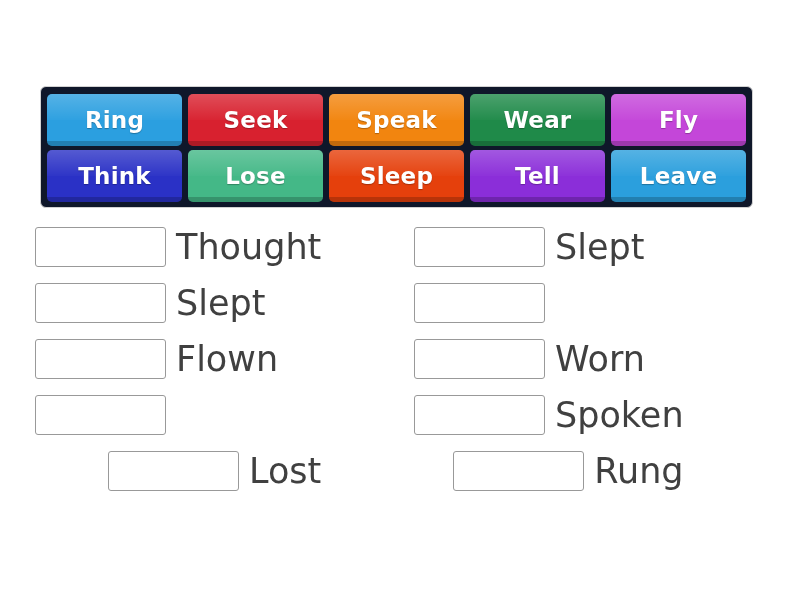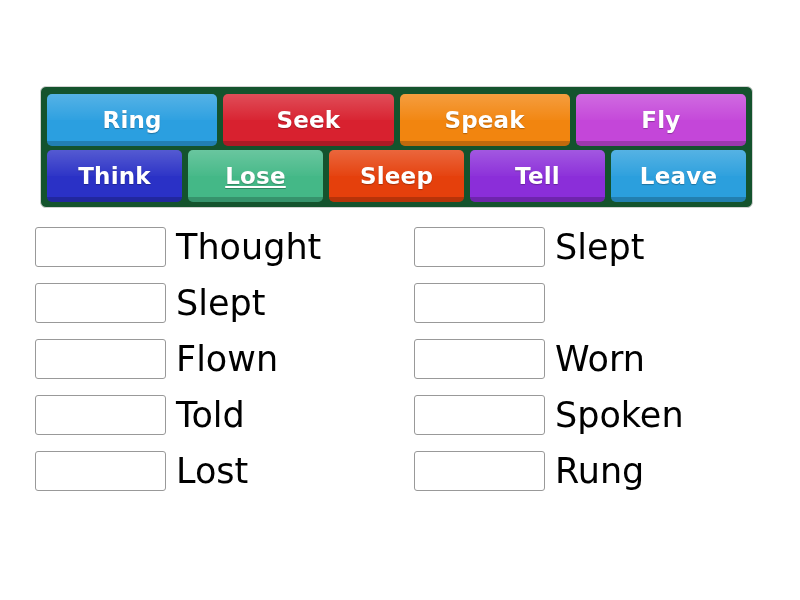--- a/index.html
+++ b/index.html
@@ -16,21 +16,21 @@
     position: relative;
   }
 
   
   #tile-tray {
     position: absolute;
     left: 40px;
     top: 86px;
     width: 713px;
     height: 122px;
-    background: #14532d;
+    background: #0f172a;
     border: 1px solid #d2d2d2;
     border-radius: 6px;
     box-sizing: border-box;
     padding: 7px 6px;
   }
   .tile-row {
     display: flex;
     gap: 6px;
     height: 52px;
     margin-bottom: 4px;
@@ -89,68 +89,71 @@
   }
   #answer-column-left  { left: 35px; }
   #answer-column-right { left: 414px; }
 
   .answer-row {
     display: flex;
     align-items: center;
     height: 40px;
     margin-bottom: 16px;
   }
-  .answer-row:last-child { margin-bottom: 0; }
+  .answer-row:last-child { margin-bottom: 0; justify-content: flex-end; }
 
   .drop-box {
     width: 131px;
     height: 40px;
     background: #ffffff;
     border: 1px solid #999999;
     border-radius: 3px;
     box-sizing: border-box;
     flex: 0 0 auto;
     cursor: pointer;
   }
   .answer-text {
     margin-left: 10px;
     font-family: "DejaVu Sans", sans-serif;
     font-size: 35px;
     font-weight: normal;
-    color: #000000;
+    color: #404040;
     line-height: 40px;
     white-space: nowrap;
     user-select: none;
   }
 </style>
 </head>
 <body>
 
 <div id="tile-tray">
 
   <div class="tile-row">
     <div class="tile" style="background: rgb(43, 159, 224);">
       <span class="tile-label">Ring</span>
     </div>
     <div class="tile" style="background: rgb(216, 33, 47);">
       <span class="tile-label">Seek</span>
     </div>
     <div class="tile" style="background: rgb(242, 133, 15); justify-content: center;">
       <span class="tile-label">Speak</span>
     </div>
+    <div class="tile" style="background: rgb(31, 138, 73);">
+      <span class="tile-label">Wear</span>
+    </div>
     <div class="tile" style="background: rgb(196, 70, 217);">
       <span class="tile-label">Fly</span>
     </div>
   </div>
 
   <div class="tile-row">
     <div class="tile" style="background: rgb(42, 49, 198);">
       <span class="tile-label">Think</span>
     </div>
-    <div class="tile" style="background: rgb(68, 184, 135); text-decoration: underline;">
+    <div class="tile" style="background: rgb(68, 184, 135);">
       <span class="tile-label">Lose</span>
     </div>
     <div class="tile" style="background: rgb(229, 64, 12);">
       <span class="tile-label">Sleep</span>
     </div>
     <div class="tile" style="background: rgb(139, 46, 217);">
       <span class="tile-label">Tell</span>
     </div>
     <div class="tile" style="background: rgb(43, 159, 221);">
       <span class="tile-label">Leave</span>
@@ -173,21 +176,20 @@
       <div class="answer-text">Slept</div>
     </div>
 
     <div class="answer-row">
       <div class="drop-box"></div>
       <div class="answer-text">Flown</div>
     </div>
 
     <div class="answer-row">
       <div class="drop-box"></div>
-      <div class="answer-text">Told</div>
     </div>
 
     <div class="answer-row">
       <div class="drop-box"></div>
       <div class="answer-text">Lost</div>
     </div>
 
   </div>
 
   <div class="answer-column" id="answer-column-right">

